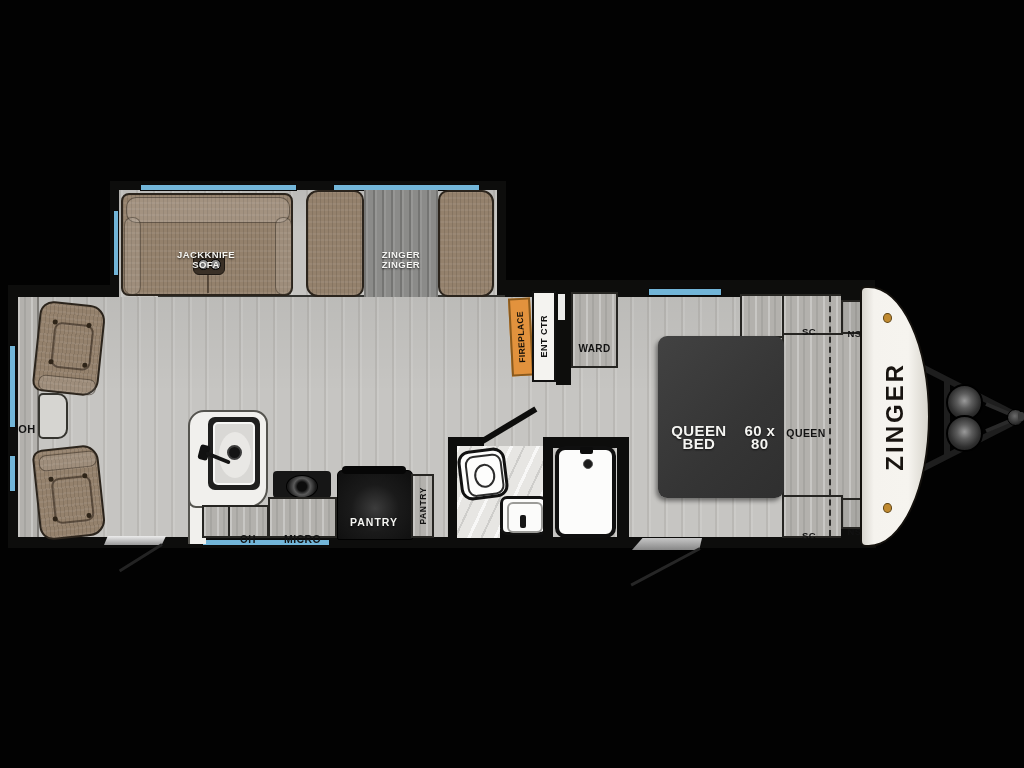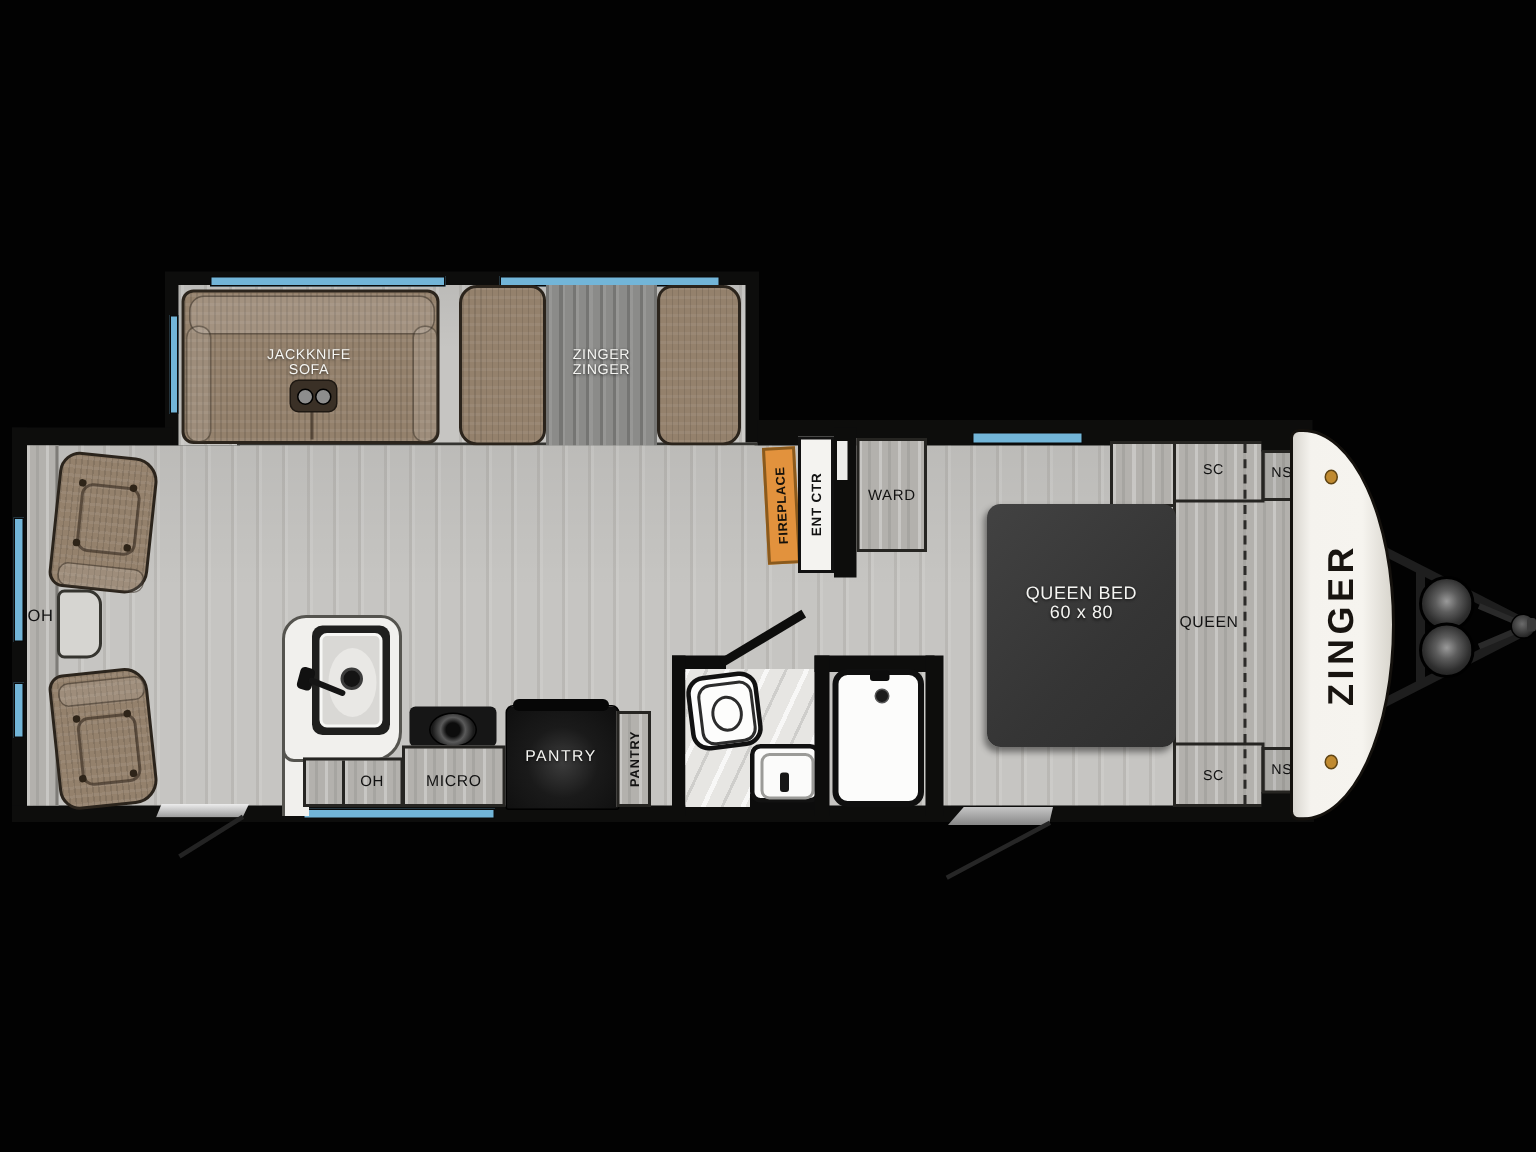--- a/index.html
+++ b/index.html
@@ -12,21 +12,21 @@
                      linear-gradient(180deg, rgba(0,0,0,.05), rgba(0,0,0,0) 40%);}
   .cab{position:absolute;background-color:#b3b1ad;
     background-image:repeating-linear-gradient(90deg, rgba(255,255,255,.28) 0 2px, transparent 2px 6px, rgba(0,0,0,.07) 6px 8px, transparent 8px 13px);
     border:2px solid #262522;box-sizing:border-box;}
   .brown{position:absolute;background-color:#94816c;
     background-image:repeating-linear-gradient(90deg, rgba(0,0,0,.10) 0 1px, transparent 1px 4px),
                      repeating-linear-gradient(0deg, rgba(255,255,255,.06) 0 2px, transparent 2px 6px);
     border:2px solid #2b241c;box-sizing:border-box;}
   .win{position:absolute;background:#72b5d8;border:1px solid #0a0a0a;box-sizing:border-box;}
   .lbl{position:absolute;display:flex;align-items:center;justify-content:center;text-align:center;
-       font-weight:normal;color:#121212;letter-spacing:.4px;}
+       font-weight:bold;color:#121212;letter-spacing:.4px;margin-top:18px;}
   .lblw{color:#f5f5f2;text-shadow:0 1px 2px rgba(0,0,0,.7);}
   .vtxt{writing-mode:vertical-rl;transform:rotate(180deg);}
   .stitch{position:absolute;border:2px solid rgba(40,30,20,.55);border-radius:8px;}
   .dot{position:absolute;width:5px;height:5px;border-radius:50%;background:#2e2418;}
   .tank{position:absolute;width:37px;height:37px;border-radius:50%;border:2px solid #000;box-sizing:border-box;
         background:radial-gradient(circle at 50% 45%, #9a9a9a 0%, #5d5d5d 30%, #2f2f2f 62%, #101010 100%);}
   .bar{position:absolute;background:#1e1e1e;}
 </style>
 </head>
 <body>
@@ -173,21 +173,21 @@
   <div class="lbl" style="left:841px;top:307px;width:27px;height:16px;font-size:9.5px;">NS</div>
   <div class="lbl" style="left:780px;top:406px;width:52px;height:18px;font-size:10.5px;">QUEEN</div>
   <div class="abs" style="left:829px;top:296px;width:0;height:240px;border-left:2px dashed #2c2b29;"></div>
   <div class="abs" style="left:782px;top:495px;width:61px;height:43px;border:2px solid #262522;box-sizing:border-box;"></div>
   <div class="lbl" style="left:785px;top:509px;width:48px;height:16px;font-size:9.5px;">SC</div>
   <div class="wall" style="left:841px;top:528px;width:27px;height:10px;"></div>
   <div class="abs" style="left:841px;top:498px;width:27px;height:31px;border:2px solid #262522;box-sizing:border-box;background:rgba(0,0,0,.05);"></div>
   <div class="lbl" style="left:841px;top:505px;width:27px;height:16px;font-size:9.5px;">NS</div>
 
   <div class="abs" style="left:658px;top:336px;width:126px;height:162px;background:linear-gradient(135deg,#424242,#353535 60%,#2f2f2f);border-radius:9px;box-shadow:-2px 3px 4px rgba(0,0,0,.45);"></div>
-  <div class="lbl lblw" style="left:660px;top:386px;width:122px;height:32px;font-size:12px;line-height:13px;flex-direction:column;">
+  <div class="lbl lblw" style="left:660px;top:403px;width:122px;height:32px;font-size:15px;line-height:13px;flex-direction:row;">
     <span>QUEEN BED</span>
     <span>60 x 80</span>
   </div>
 
   <div class="bar" style="left:918px;top:362px;width:106px;height:6px;transform:rotate(27deg);transform-origin:left center;"></div>
   <div class="bar" style="left:918px;top:468px;width:106px;height:6px;transform:rotate(-27deg);transform-origin:left center;"></div>
   <div class="bar" style="left:944px;top:380px;width:6px;height:76px;"></div>
   <div class="bar" style="left:986px;top:402px;width:32px;height:4px;background:#2a2a2a;transform:rotate(23deg);transform-origin:left center;"></div>
   <div class="bar" style="left:986px;top:429px;width:32px;height:4px;background:#2a2a2a;transform:rotate(-23deg);transform-origin:left center;"></div>
   <div class="abs" style="left:1007px;top:409px;width:15px;height:15px;border-radius:50%;background:radial-gradient(circle at 45% 40%,#6b6b6b,#222 75%);border:1px solid #000;"></div>

